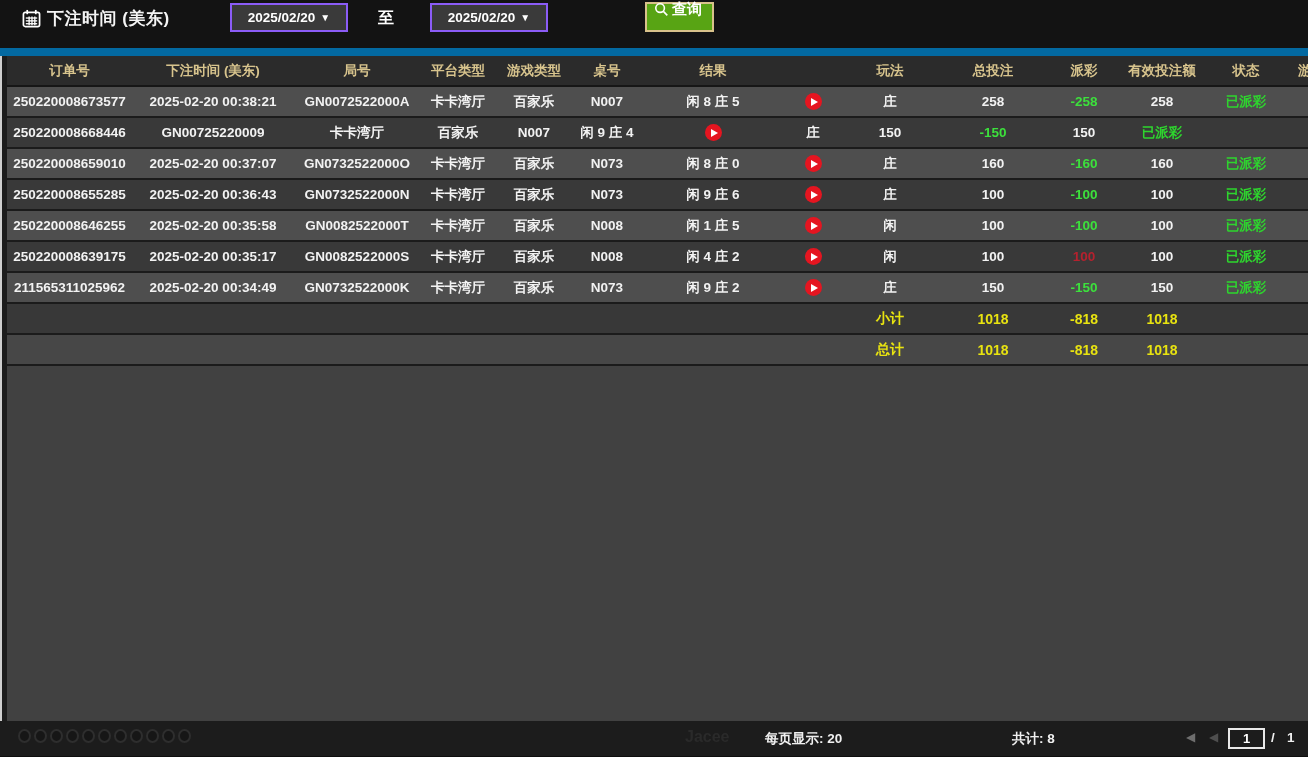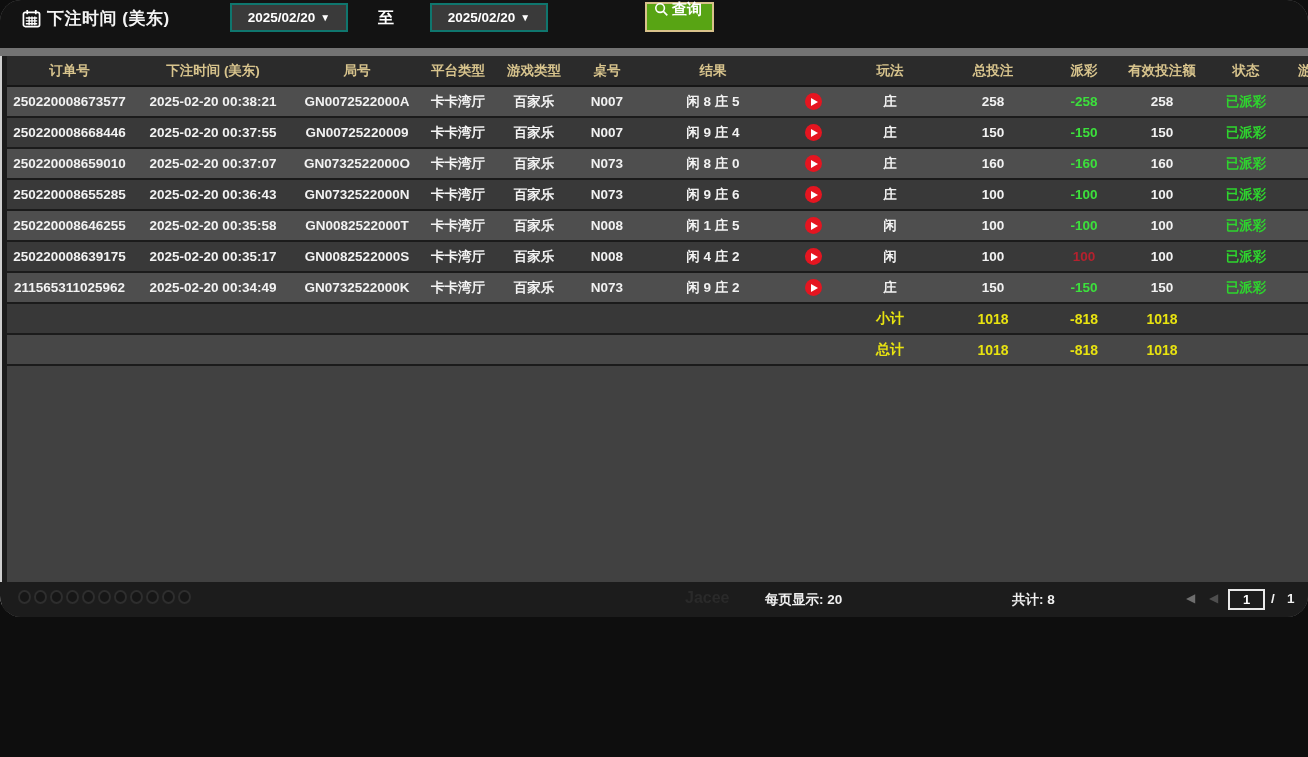--- a/index.html
+++ b/index.html
@@ -1,26 +1,26 @@
 <!DOCTYPE html>
 <html><head>
 <meta charset="utf-8">
 <style>
   * { margin:0; padding:0; box-sizing:border-box; }
   html,body { background:#0e0e0e; }
   body { font-family:"Liberation Sans","DejaVu Sans",sans-serif; }
-  .screen { position:relative; width:1308px; height:617px; background:#737373; overflow:hidden;border-radius:21px; }
+  .screen { position:relative; width:1308px; height:756px; background:#0369a1; overflow:hidden; }
 
   
   .topbar { position:absolute; left:0; top:0; width:1308px; height:48px; background:#131313; }
   .title-wrap { position:absolute; left:22px; top:7px; display:flex; align-items:center; gap:6px; }
   .title { color:#f5f5f5; font-size:17px; font-weight:700; letter-spacing:.5px; }
   .cal-icon { width:19px; height:19px; display:block; }
   .datepicker { position:absolute; top:3px; width:118px; height:29px; background:#3a3a3a;
-    border:2px solid #0f766e; color:#fff; font-weight:700; font-size:13.5px;
+    border:2px solid #8b5cf6; color:#fff; font-weight:700; font-size:13.5px;
     display:flex; align-items:center; justify-content:center; gap:5px; cursor:pointer; }
   .datepicker .arrow { font-size:10px; color:#fff; }
   #date-from { left:230px; }
   #date-to { left:430px; }
   .to-label { position:absolute; left:378px; top:8px; color:#fff; font-size:16px; font-weight:700; }
   .search-btn { position:absolute; left:645px; top:2px; height:30px; padding:0 10px 16px 7px;
     background:#58a414; border:2px solid #d9c28b; color:#fff; font-weight:700; font-size:15px;
     display:flex; align-items:center; gap:3px; cursor:pointer; }
   .mag-icon { width:15px; height:15px; display:block; }
 
@@ -141,21 +141,20 @@
     </div>
     <div class="cell">庄</div>
     <div class="cell">258</div>
     <div class="cell neg">-258</div>
     <div class="cell">258</div>
     <div class="cell status">已派彩</div>
     <div class="cell"></div>
   </div>
         <div class="grid trow row-dark">
     <div class="cell">250220008668446</div>
-    <div class="cell">2025-02-20 00:37:55</div>
     <div class="cell">GN00725220009</div>
     <div class="cell">卡卡湾厅</div>
     <div class="cell">百家乐</div>
     <div class="cell">N007</div>
     <div class="cell">闲 9 庄 4</div>
     <div class="cell">
       <span class="play-btn"></span>
     </div>
     <div class="cell">庄</div>
     <div class="cell">150</div>

